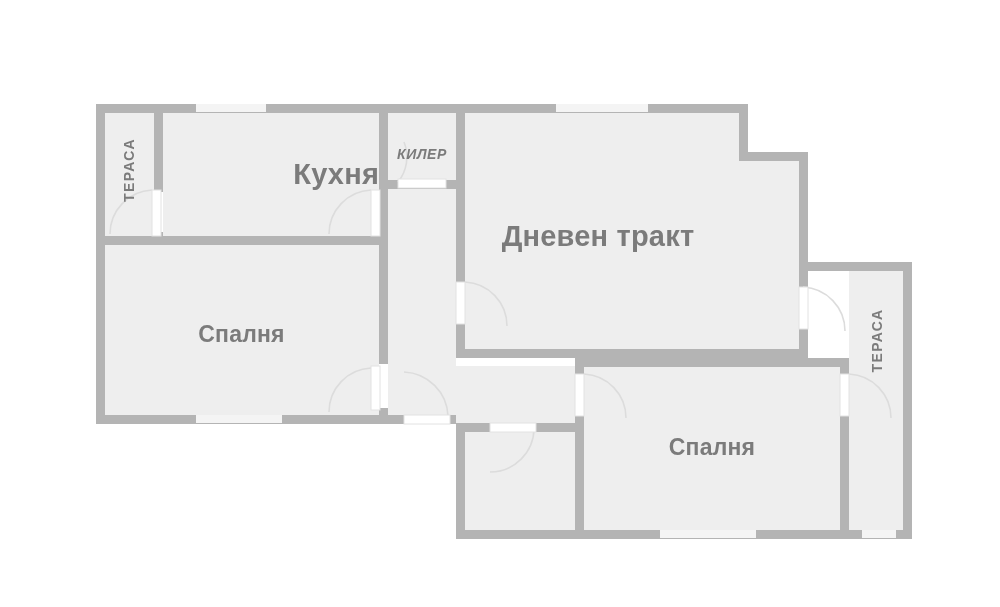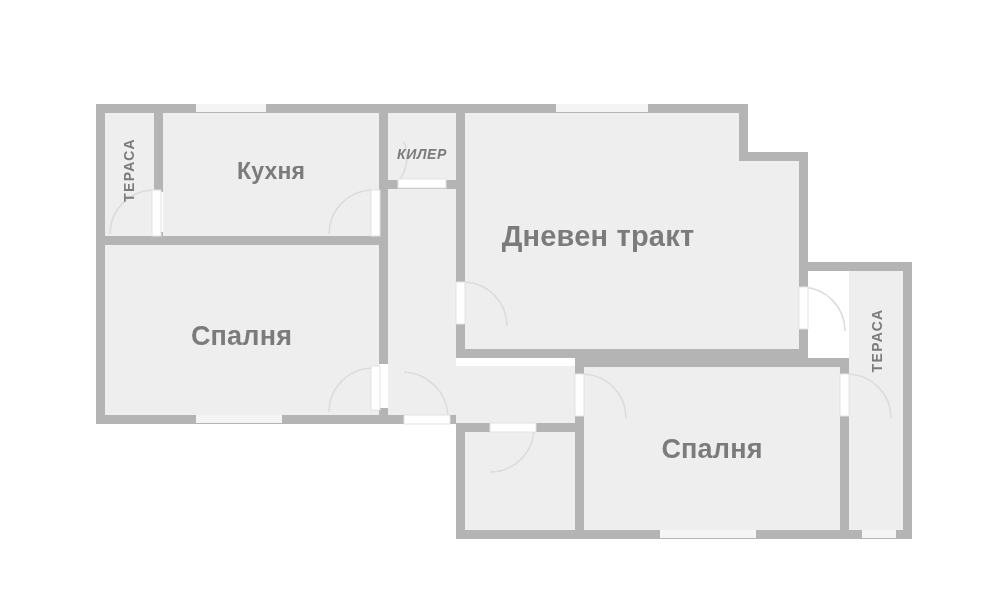--- a/index.html
+++ b/index.html
@@ -30,22 +30,22 @@
     position: absolute;
     color: #7b7b7b;
     font-family: "Liberation Sans", sans-serif;
     font-weight: bold;
     white-space: nowrap;
     text-align: center;
     line-height: 1;
     user-select: none;
   }
   .label-lg   { font-size: 29px; letter-spacing: 0.2px; }
-  .label-md   { font-size: 23px; letter-spacing: 0.2px; }
-  .label-sm   { font-size: 27px; letter-spacing: 0.2px; }
+  .label-md   { font-size: 29px; letter-spacing: 0.2px; text-align: right; }
+  .label-sm   { font-size: 23px; letter-spacing: 0.2px; }
   .label-xs   { font-size: 14px; letter-spacing: 0.6px; font-style: italic; }
   .label-vert {
     font-size: 14px;
     letter-spacing: 1.4px;
     transform: rotate(-90deg);
     transform-origin: center center;
   }
 </style>
 </head>
 <body>

